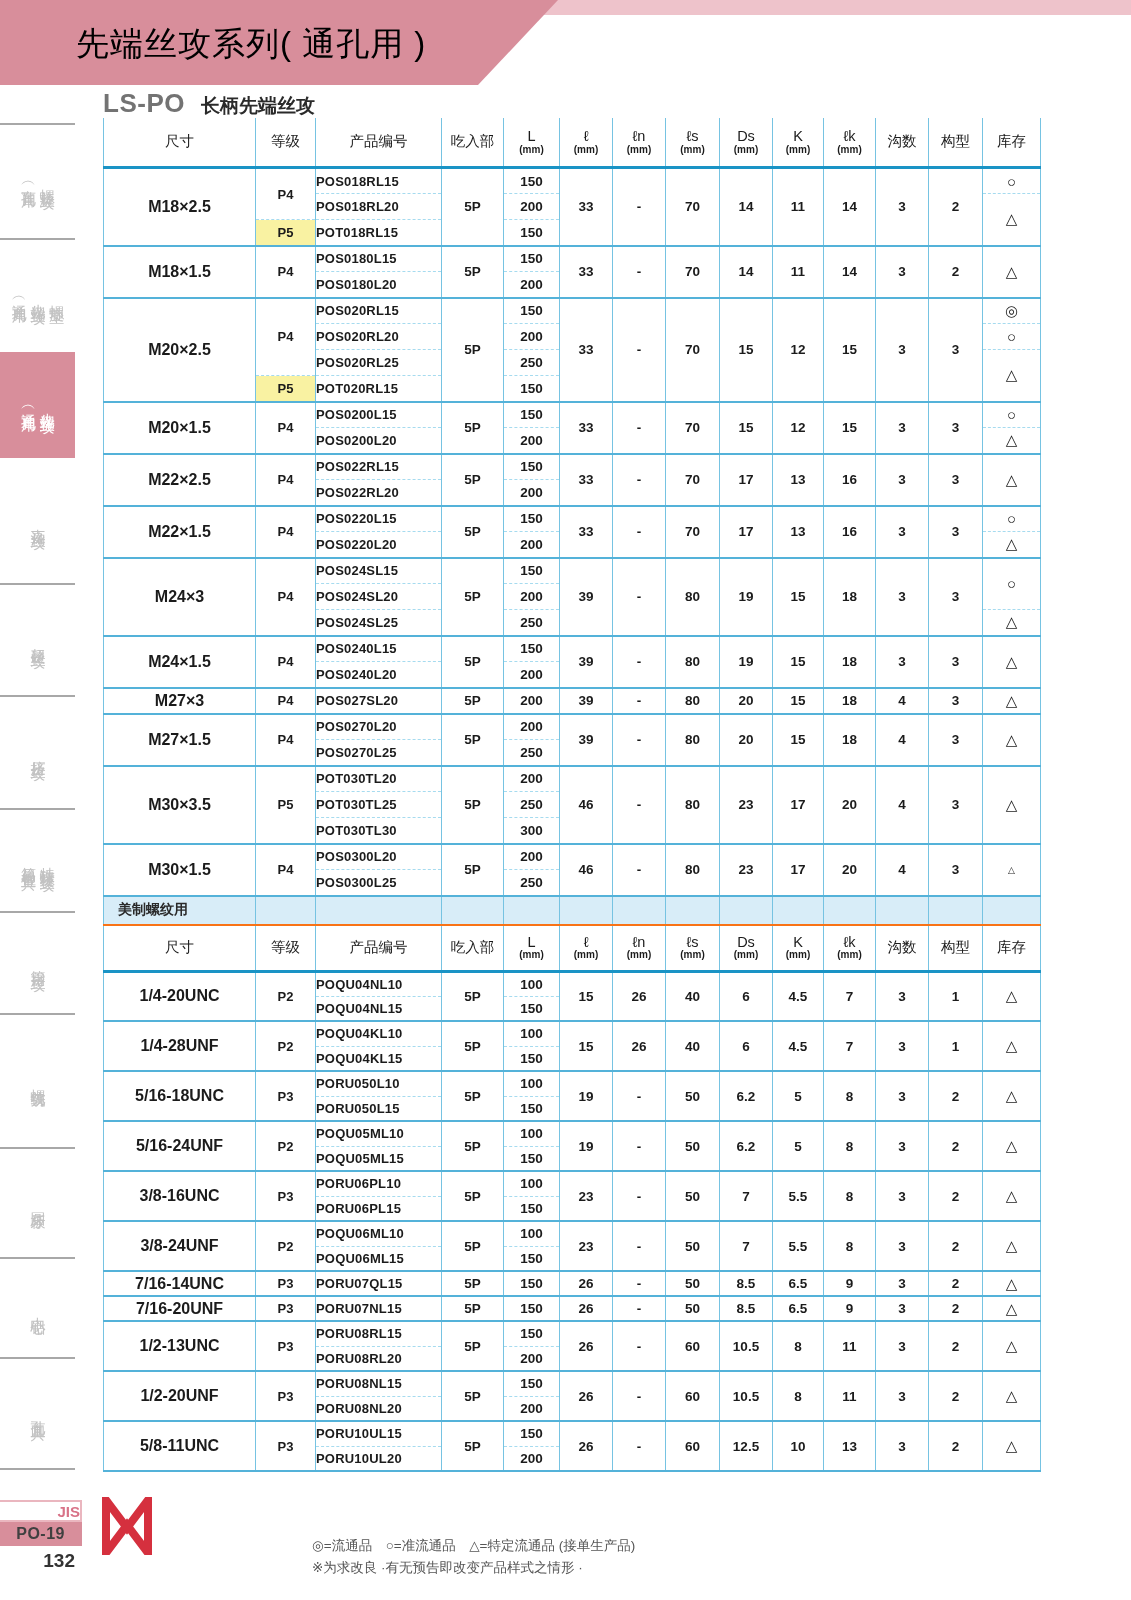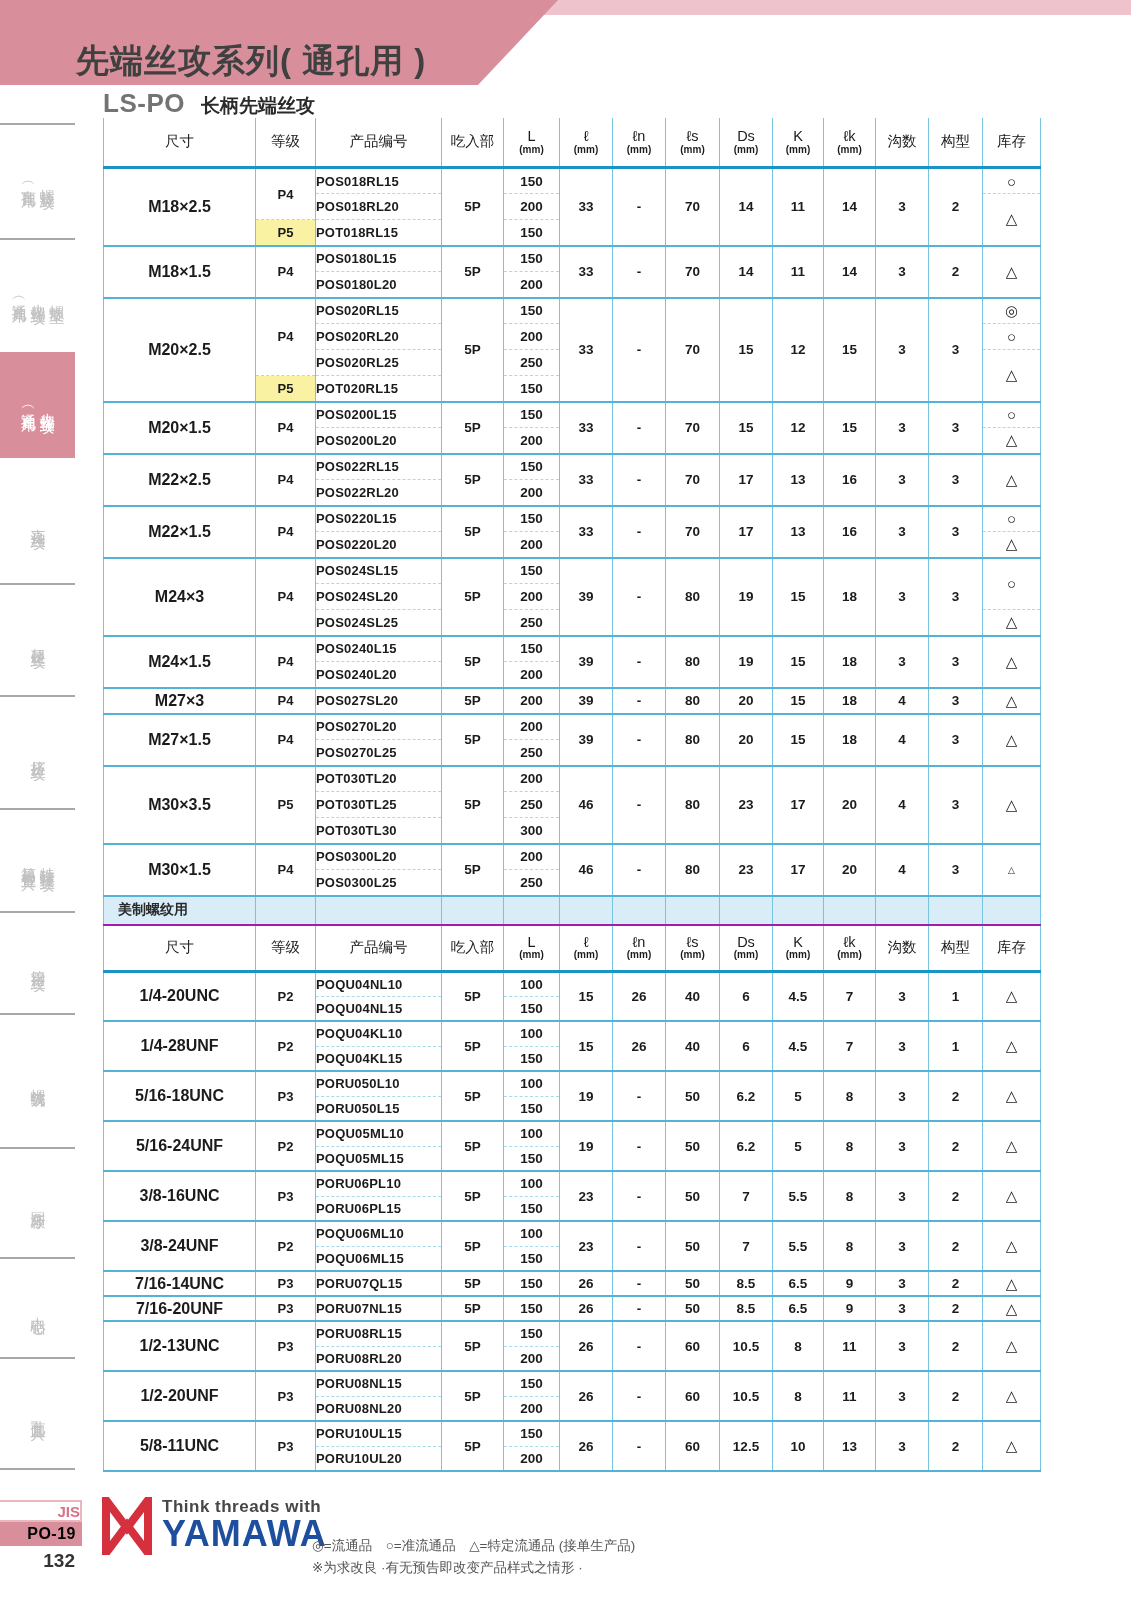--- a/index.html
+++ b/index.html
@@ -3,21 +3,21 @@
 <meta charset="utf-8">
 <style>
   html,body{margin:0;padding:0;background:#ffffff;}
   body{font-family:"Liberation Sans","DejaVu Sans",sans-serif;-webkit-font-smoothing:antialiased;}
   #page{position:relative;width:1131px;height:1600px;background:#ffffff;overflow:hidden;}
 
   
   .top-strip{position:absolute;left:0;top:0;width:1131px;height:15px;background:#eec3cb;}
   .title-band{position:absolute;left:0;top:0;width:600px;height:85px;background:#d88e9b;
               clip-path:polygon(0 0,558px 0,478px 100%,0 100%);}
-  .title-band .t{position:absolute;left:76px;top:22px;color:#404040;font-size:33px;font-weight:700;letter-spacing:1px;margin-top:17px;}
+  .title-band .t{position:absolute;left:76px;top:22px;color:#000000;font-size:33px;font-weight:400;letter-spacing:1px;}
 
   
   .heading{position:absolute;left:103px;top:88px;height:28px;display:flex;align-items:baseline;}
   .heading .code{font-size:26px;font-weight:700;color:#737373;letter-spacing:.5px;}
   .heading .name{font-size:19px;color:#2a2a2a;margin-left:16px;font-weight:600;}
 
   
   .sb-item{position:absolute;left:0;width:75px;display:flex;align-items:center;justify-content:center;
            writing-mode:vertical-rl;text-orientation:upright;color:#c2c2c2;font-size:15px;
            letter-spacing:2px;line-height:1.25;white-space:pre;text-align:center;}
@@ -38,29 +38,29 @@
   tr.row.us{height:25px;}
   tr.group-start td{border-top:2px solid #54b2d9;}
   td.dashed{border-top:1.5px dashed #a6dbef;}
   td.size{font-size:16px;font-weight:700;text-align:center;}
   td.grade{font-size:13px;font-weight:700;text-align:center;}
   td.grade.hl{background:#f9f2a2;}
   td.code{font-size:13px;font-weight:700;text-align:left;padding-left:15px;letter-spacing:.2px;}
   td.val{font-size:13.5px;font-weight:700;text-align:center;}
   td.stock{font-size:15px;color:#7a7a7a;text-align:center;font-weight:400;}
   td.stock.small{font-size:9px;}
-  tr.band-row td{background:#d8edf8;border-top:2px solid #54b2d9;border-bottom:2px solid #a21caf;height:27px;}
+  tr.band-row td{background:#d8edf8;border-top:2px solid #54b2d9;border-bottom:2px solid #f97316;height:27px;}
   tr.band-row td.lbl{font-size:14px;color:#2a2a2a;text-align:left;padding-left:14px;font-weight:600;}
 
   
   .jis-box{position:absolute;left:0;top:1500px;width:82px;height:22px;border:2px solid #eab6bf;border-left:none;
            box-sizing:border-box;display:flex;align-items:center;justify-content:flex-end;
            color:#d87287;font-weight:700;font-size:15px;}
-  .po-tab{position:absolute;left:0;top:1522px;width:82px;height:24px;background:#d88e9b;color:#000000;
-          display:flex;align-items:center;justify-content:flex-end;padding-right:6px;box-sizing:border-box;
+  .po-tab{position:absolute;left:0;top:1522px;width:82px;height:24px;background:#d88e9b;color:#404040;
+          display:flex;align-items:center;justify-content:flex-end;padding-right:17px;box-sizing:border-box;
           font-weight:700;font-size:16px;letter-spacing:.5px;}
   .page-num{position:absolute;left:0;top:1550px;width:82px;text-align:right;padding-right:7px;box-sizing:border-box;
           color:#333;font-weight:700;font-size:19px;}
   .logo{position:absolute;left:100px;top:1497px;display:flex;align-items:flex-start;}
   .logo .txt{margin-left:8px;}
   .logo .tagline{font-size:17px;color:#474747;font-weight:600;letter-spacing:.5px;}
   .logo .brand{font-size:36px;color:#1d4f9e;font-weight:700;letter-spacing:1px;line-height:.95;}
   .legend{position:absolute;left:312px;top:1535px;color:#555;font-size:13.5px;line-height:1.65;}
 </style>
 </head>
@@ -730,24 +730,20 @@
   <div class="po-tab">
     <span>PO-19</span>
   </div>
   <div class="page-num">132</div>
 
   <div class="logo">
     <svg width="54" height="58" viewBox="0 0 54 58">
       <path d="M6 56 L6 3 L27 31 L48 3 L48 56" fill="none" stroke="#d5303e" stroke-width="8"></path>
       <path d="M6 3 L6 56 L27 28 L48 56 L48 3" fill="none" stroke="#d5303e" stroke-width="8"></path>
     </svg>
-    <div class="txt">
-      <div class="tagline">Think threads with</div>
-      <div class="brand">YAMAWA</div>
-    </div>
   </div>
 
   <div class="legend">
     <div>◎=流通品　○=准流通品　△=特定流通品 (接单生产品)</div>
     <div>※为求改良 ·有无预告即改变产品样式之情形 ·</div>
   </div>
 
 </div>
 
 </body></html>

